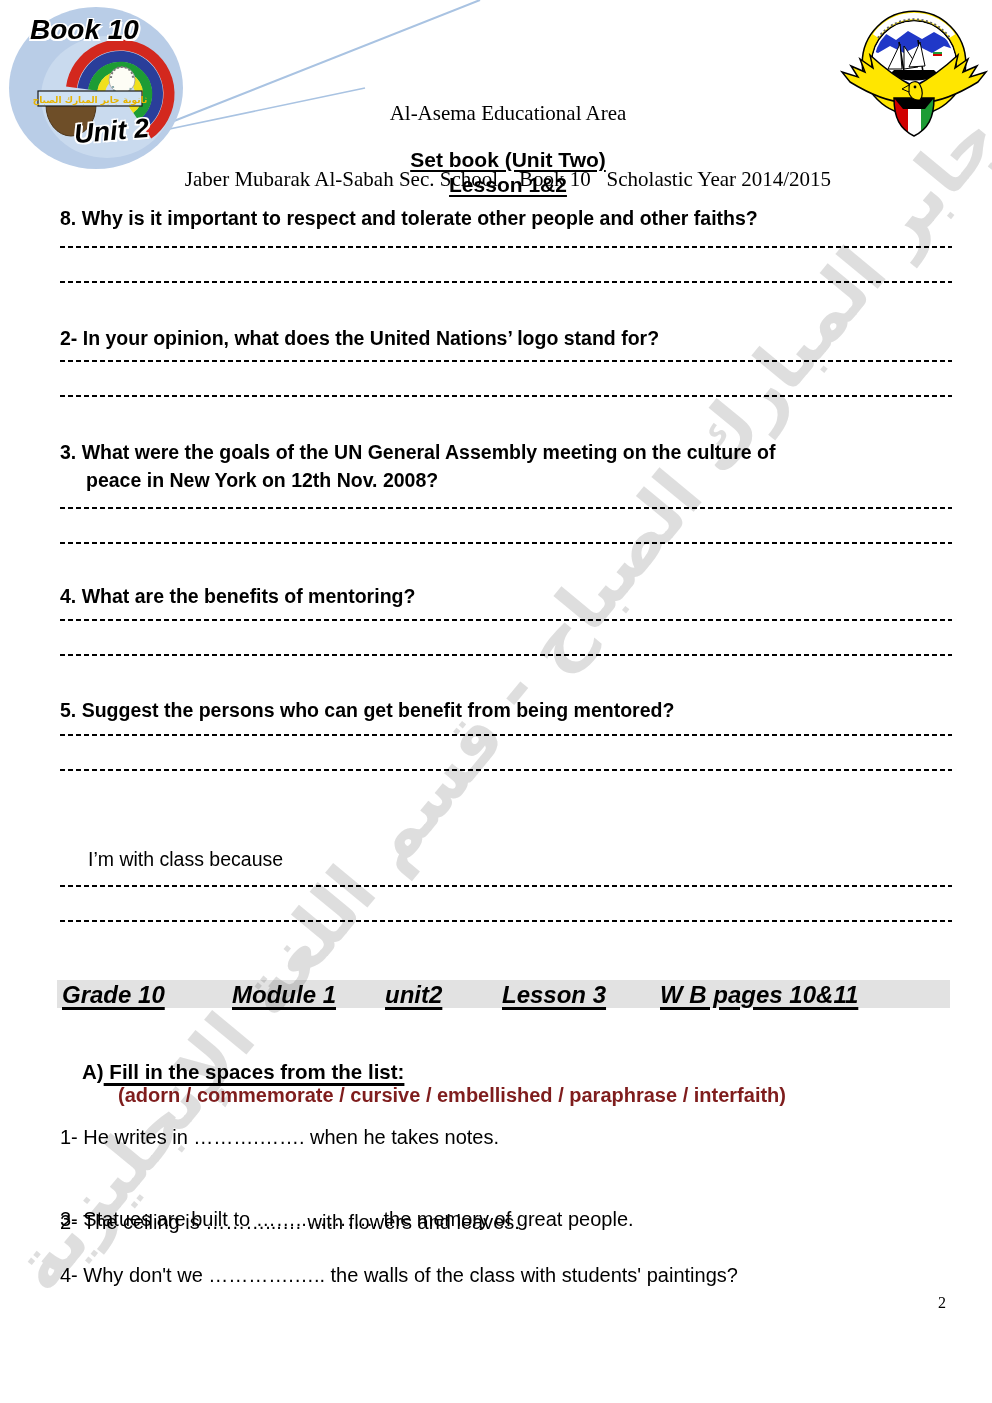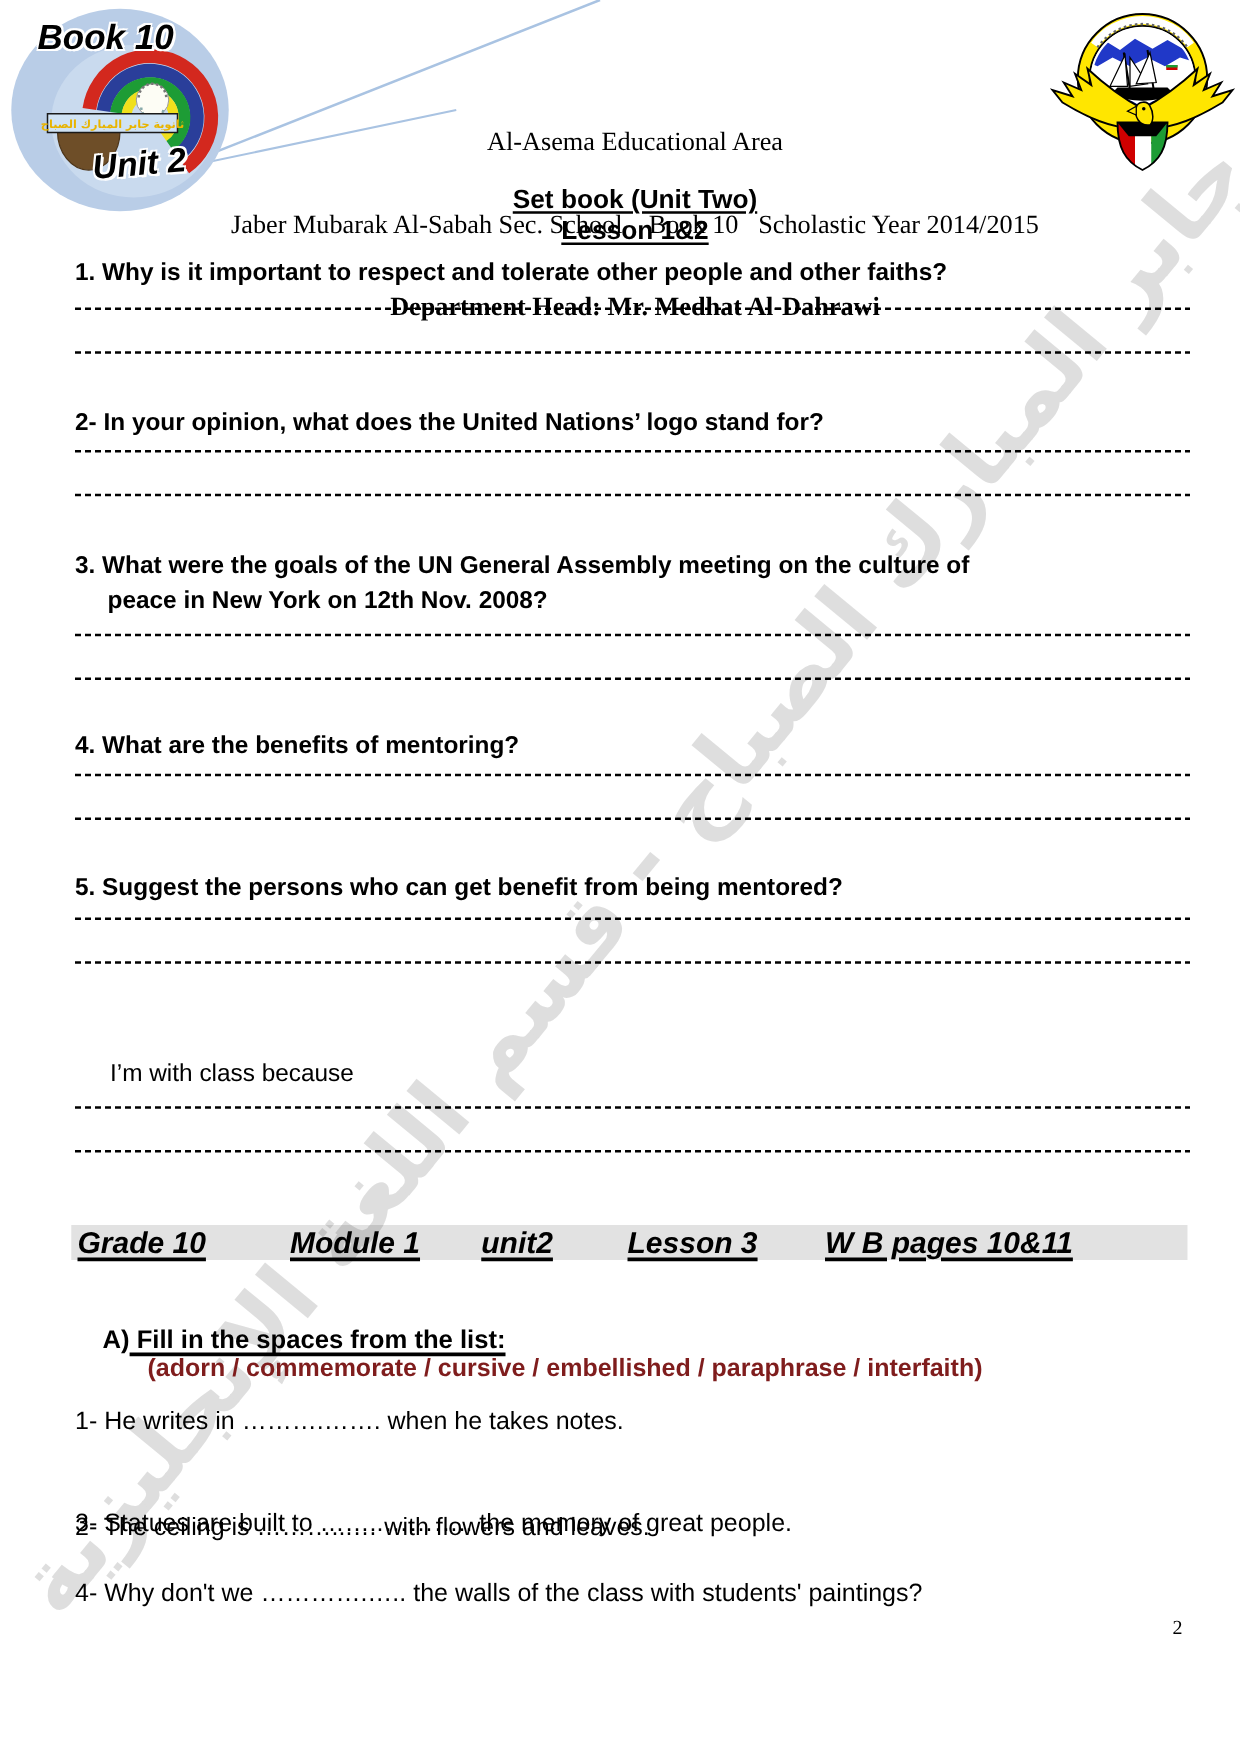--- a/index.html
+++ b/index.html
@@ -122,32 +122,31 @@
     <path d="M56,90 L96,90 C96,110 90,121 76,128 C62,121 56,110 56,90 Z" fill="none" stroke="#000" stroke-width="1.5"></path>
 
     <path d="M80,92 C74,92 69,86 71,78 C72,73 80,72 82,77 C85,82 85,89 82,92 Z" fill="#ffe600" stroke="#000" stroke-width="1.2"></path>
     <polygon points="71,77 64,81 71,84" fill="#ffe600" stroke="#000" stroke-width="1"></polygon>
     <circle cx="77" cy="79" r="1.4" fill="#000"></circle>
   </svg>
 
   <div class="lyr hdr">
     <div>Al-Asema Educational Area</div>
     <div>Jaber Mubarak Al-Sabah Sec. School    Book 10   Scholastic Year 2014/2015</div>
-    <div class="bold">Department Head: Mr. Medhat Al-Dahrawi</div>
   </div>
 
   <div class="lyr ttl" style="top:148px;">
     <span>Set book (Unit Two)</span>
   </div>
   <div class="lyr ttl" style="top:173px;">
     <span>Lesson 1&amp;2</span>
   </div>
 
   <div class="lyr q" style="top:204px;">
-    <div>1. Why is it important to respect and tolerate other people and other faiths?</div>
+    <div>8. Why is it important to respect and tolerate other people and other faiths?</div>
   </div>
   <div class="lyr dline" style="top:246px;"></div>
   <div class="lyr dline" style="top:281px;"></div>
 
   <div class="lyr q" style="top:324px;">
     <div>2- In your opinion, what does the United Nations’ logo stand for?</div>
   </div>
   <div class="lyr dline" style="top:360px;"></div>
   <div class="lyr dline" style="top:395px;"></div>
 

